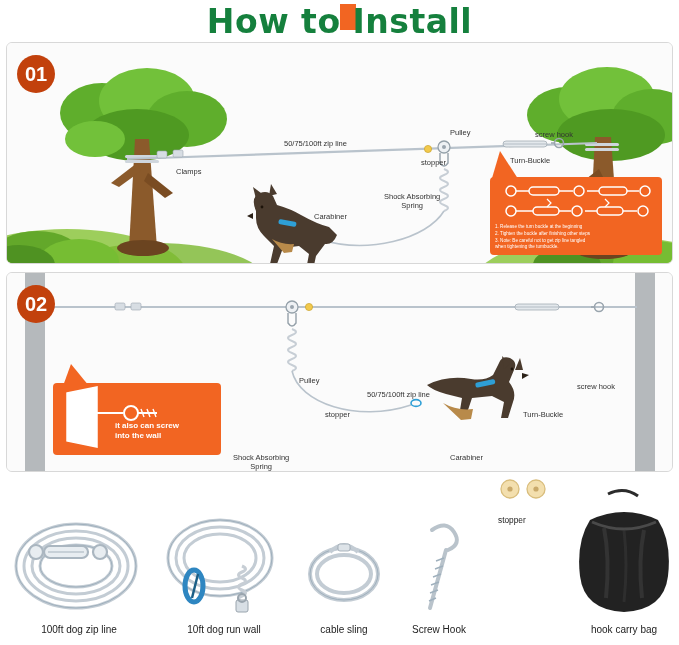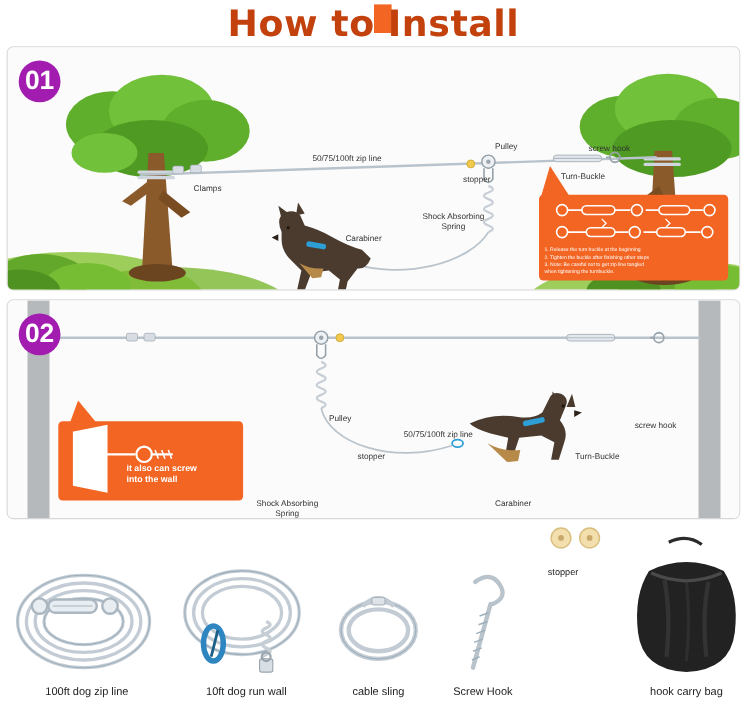--- a/index.html
+++ b/index.html
@@ -18,21 +18,21 @@
     height: 42px;
     display: flex;
     align-items: center;
     justify-content: center;
     position: relative;
   }
   .title-text {
     font-size: 33px;
     font-weight: bold;
     letter-spacing: 0.5px;
-    color: #c2410c;
+    color: #15803d;
     font-family: "DejaVu Sans", sans-serif;
   }
   .title-accent {
     position: absolute;
     left: 50%;
     margin-left: 0px;
     top: 4px;
     width: 16px;
     height: 26px;
     background: #f26522;
@@ -51,23 +51,23 @@
   .panel-1 { height: 222px; }
   .panel-2 { height: 200px; }
 
   .badge {
     position: absolute;
     left: 10px;
     top: 12px;
     width: 38px;
     height: 38px;
     border-radius: 50%;
-    background: #a21caf;
+    background: #c2410c;
     color: #ffffff;
-    font-size: 24px;
+    font-size: 20px;
     font-weight: bold;
     display: flex;
     align-items: center;
     justify-content: center;
     z-index: 30;
   }
 
   .panel svg.scene { position: absolute; left: 0; top: 0; }
 
   .lbl {

